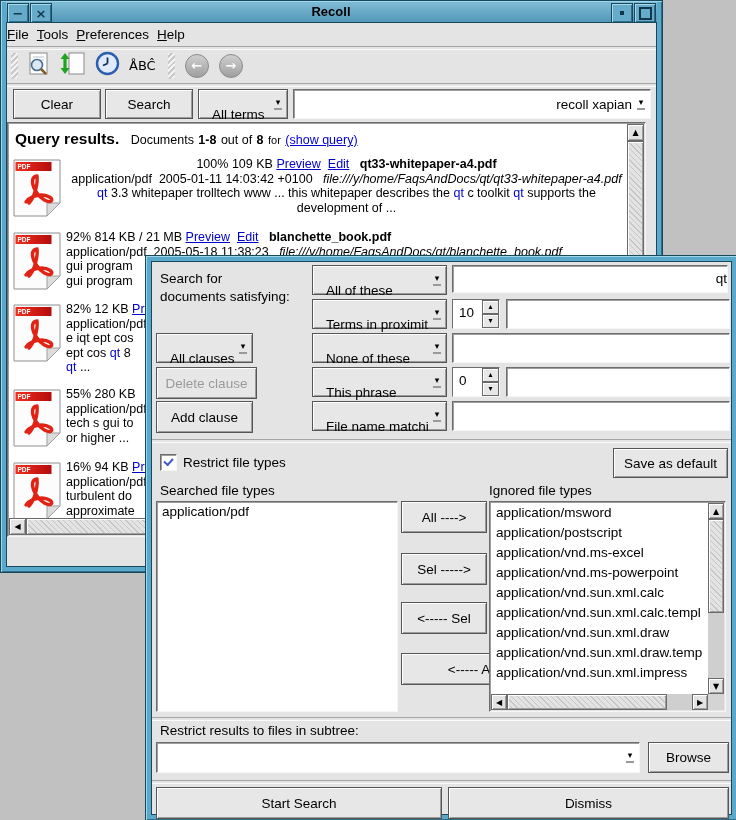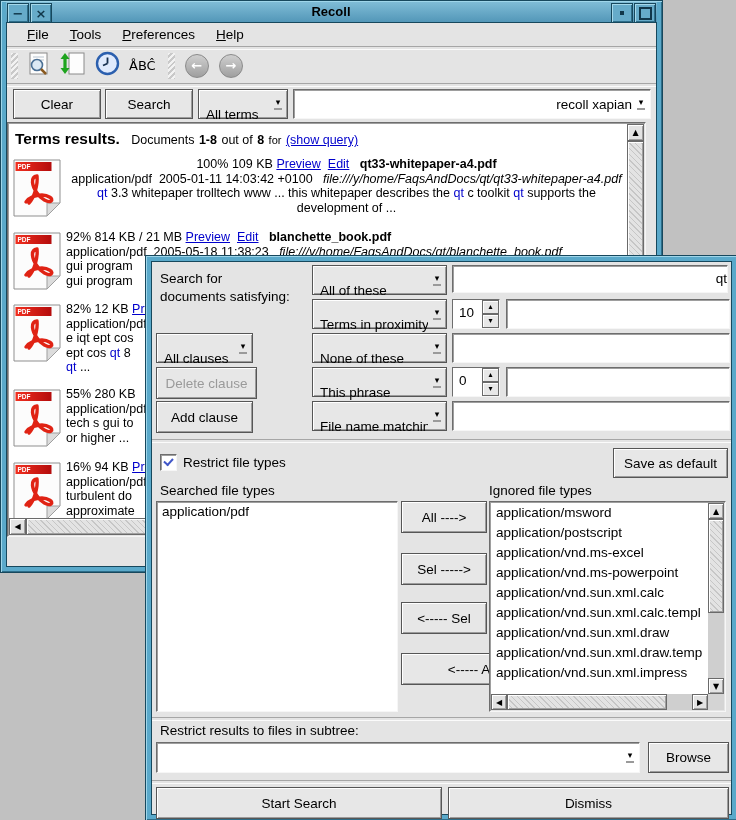--- a/index.html
+++ b/index.html
@@ -19,21 +19,21 @@
   .dot{width:4px;height:4px;background:#11374a;}
   
   .btn{background:#e7e7e7;border:1px solid #565656;box-shadow:inset 1px 1px 0 #fff, inset -1px -1px 0 #9c9c9c;
     display:flex;align-items:center;justify-content:center;font-size:13.5px;color:#000;}
   .btn.disabled{color:#9a9a9a;}
   .sunken{border:1px solid #6d6d6d;border-right-color:#f6f6f6;border-bottom-color:#f6f6f6;
     box-shadow:inset 1px 1px 0 #9e9e9e;}
   .field{background:#fff;text-align:right;}
   .combo{background:#e7e7e7;border:1px solid #565656;box-shadow:inset 1px 1px 0 #fff, inset -1px -1px 0 #9c9c9c;
     display:flex;align-items:center;font-size:13.5px;}
-  .combo .lbl{flex:1;padding-left:7px;white-space:nowrap;overflow:hidden;margin-top:20px;}
+  .combo .lbl{flex:1;padding-left:13px;white-space:nowrap;overflow:hidden;margin-top:20px;}
   .arr{width:18px;display:flex;flex-direction:column;align-items:center;justify-content:center;font-family:"DejaVu Sans",sans-serif;}
   .arr .tri{font-size:9px;line-height:7px;color:#000;}
   .arr .bar{width:8px;height:2px;background:#9a9a9a;margin-top:2px;}
   .groove{height:2px;border-top:1px solid #a6a6a6;border-bottom:1px solid #fbfbfb;}
   .spin{display:flex;}
   .spin .num{background:#fff;flex:1;font-size:13.5px;padding:5px 0 0 6px;}
   .spinbtns{width:17px;display:flex;flex-direction:column;}
   .spinbtn{flex:1;background:#e7e7e7;border:1px solid #6a6a6a;box-shadow:inset 1px 1px 0 #fff;
     display:flex;align-items:center;justify-content:center;font-family:"DejaVu Sans",sans-serif;font-size:8px;line-height:6px;}
   
@@ -69,21 +69,21 @@
       <div class="tb-title">Recoll</div>
       <div class="tb-btn">
           <div class="dot"></div>
         </div>
       <div class="tb-btn" style="margin-right:1px;">
           <div class="sq"></div>
         </div>
     </div>
     <div class="win-inner" style="top:21px;">
 
-      <div style="position:absolute;left:12px;top:0;right:0;height:23px;display:flex;align-items:center;gap:21px;padding-left:8px;">
+      <div style="position:absolute;left:0;top:0;right:0;height:23px;display:flex;align-items:center;gap:8px;">
         <span class="menu-item">File</span>
         <span class="menu-item">Tools</span>
         <span class="menu-item">Preferences</span>
         <span class="menu-item">Help</span>
       </div>
       <div class="groove" style="position:absolute;left:0;right:0;top:23px;"></div>
 
       <div style="position:absolute;left:0;top:26px;right:0;height:33px;display:flex;align-items:center;">
         <div class="hatch" style="width:7px;height:26px;margin-left:4px;"></div>
         <div style="margin-left:8px;">
@@ -131,21 +131,21 @@
         <span class="arr">
             <span class="tri">▾</span>
             <span class="bar"></span>
           </span>
       </div>
 
       <div class="sunken" style="position:absolute;left:0;top:99px;width:637px;height:413px;background:#e4e4e4;">
         <div style="position:absolute;left:1px;top:1px;right:18px;bottom:18px;background:#fff;overflow:hidden;">
 
           <div style="position:absolute;left:6px;top:6px;white-space:nowrap;">
-            <span style="font-size:15.5px;font-weight:bold;">Terms results.</span>
+            <span style="font-size:15.5px;font-weight:bold;">Query results.</span>
             <span class="rline" style="display:inline;">  </span><span style="font-size:12.5px;">Documents</span>
             <span style="font-size:12.5px;font-weight:bold;">1-8</span>
             <span style="font-size:12.5px;">out of</span>
             <span style="font-size:12.5px;font-weight:bold;">8</span>
             <span style="font-size:11px;">for</span>
             <span class="link" style="font-size:12.5px;">(show query)</span>
           </div>
 
           <div style="position:absolute;left:4px;top:33px;right:0;text-align:center;">
             <svg width="48" height="58" viewBox="0 0 48 58" style="position:absolute;left:0;top:2px;">

